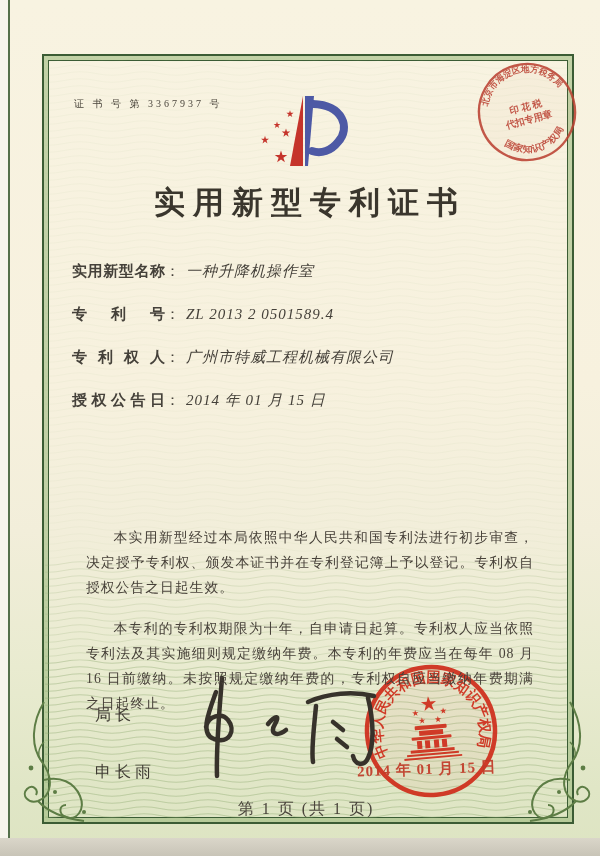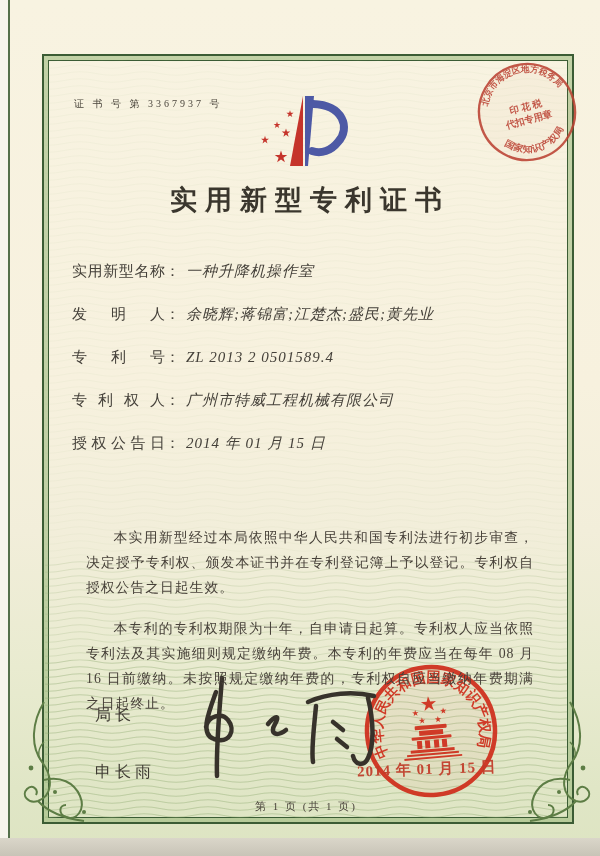--- a/index.html
+++ b/index.html
@@ -8,35 +8,35 @@
   .page{position:relative;width:600px;height:856px;overflow:hidden;
         background:linear-gradient(180deg,#f8f3e1 0%,#f7f1de 45%,#f2eeda 62%,#e9ebd0 78%,#e0e6c6 92%,#dde4c2 100%);}
   .spine{position:absolute;left:0;top:0;width:8px;height:100%;background:#f7f5ec;border-right:2px solid #55704a;}
   .scan-bottom{position:absolute;left:0;top:838px;width:100%;height:18px;
         background:linear-gradient(180deg,#dad6c9,#c8c4b7);}
   .frame{position:absolute;left:42px;top:54px;width:528px;height:766px;
         border:2px solid #3b5c34;box-shadow:inset 0 0 0 5px rgba(150,182,118,.55);
         outline:1px solid #3b5c34;outline-offset:-7px;pointer-events:none;}
   .cert-no{position:absolute;left:74px;top:97px;font-size:10px;letter-spacing:3px;color:#4a453c;}
   .title{position:absolute;left:42px;top:182px;width:528px;text-align:center;
-        font-size:27px;font-weight:bold;letter-spacing:8px;text-indent:8px;color:#3a362d;}
+        font-size:31px;font-weight:bold;letter-spacing:8px;text-indent:8px;color:#3a362d;}
   .fields{position:absolute;left:72px;top:262px;width:470px;display:flex;flex-direction:column;gap:22px;}
   .frow{font-size:15px;color:#45413a;white-space:nowrap;height:21px;}
-  .flabel{display:inline-block;width:93px;text-align-last:justify;text-align:justify;}
+  .flabel{display:inline-block;width:93px;text-align-last:justify;text-align:justify;font-weight:bold;}
   .fcolon{display:inline-block;margin-right:6px;}
   .fval{letter-spacing:1px;font-style:italic;}
   .paras{position:absolute;left:70px;top:509px;width:480px;color:#474139;}
   .paras p{margin:16px;font-size:13.8px;line-height:25px;letter-spacing:1px;
         text-align:justify;text-indent:2em;}
   .sig-title{position:absolute;left:95px;top:705px;font-size:16px;letter-spacing:4px;color:#3e3a32;}
   .sig-name{position:absolute;left:95px;top:738px;font-size:16px;letter-spacing:4px;color:#3e3a32;margin-top:24px;}
   .issue-date{position:absolute;left:357px;top:760px;font-size:15px;font-weight:bold;
         color:#c23a28;letter-spacing:1px;transform:rotate(-2deg);opacity:.92;}
   .footer{position:absolute;left:42px;top:799px;width:528px;text-align:center;
-        font-size:11px;letter-spacing:2px;color:#4a453c;}
+        font-size:16px;letter-spacing:2px;color:#4a453c;}
   svg.overlay{position:absolute;left:0;top:0;width:600px;height:856px;pointer-events:none;}
 </style>
 </head>
 <body>
 
 <div class="page">
 
   <div class="spine"></div>
   <div class="frame"></div>
 
@@ -132,23 +132,20 @@
 
   <div class="cert-no">证 书 号 第 3367937 号</div>
 
   <div class="title">实用新型专利证书</div>
 
   <div class="fields">
     <div class="frow">
       <span class="flabel">实用新型名称</span><span class="fcolon">：</span><span class="fval">一种升降机操作室</span>
     </div>
     <div class="frow">
-      <span class="flabel">发　明　人</span><span class="fcolon">：</span><span class="fval">余晓辉;蒋锦富;江楚杰;盛民;黄先业</span>
-    </div>
-    <div class="frow">
       <span class="flabel">专　利　号</span><span class="fcolon">：</span><span class="fval">ZL 2013 2 0501589.4</span>
     </div>
     <div class="frow">
       <span class="flabel">专 利 权 人</span><span class="fcolon">：</span><span class="fval">广州市特威工程机械有限公司</span>
     </div>
     <div class="frow">
       <span class="flabel">授权公告日</span><span class="fcolon">：</span><span class="fval">2014 年 01 月 15 日</span>
     </div>
   </div>
 

